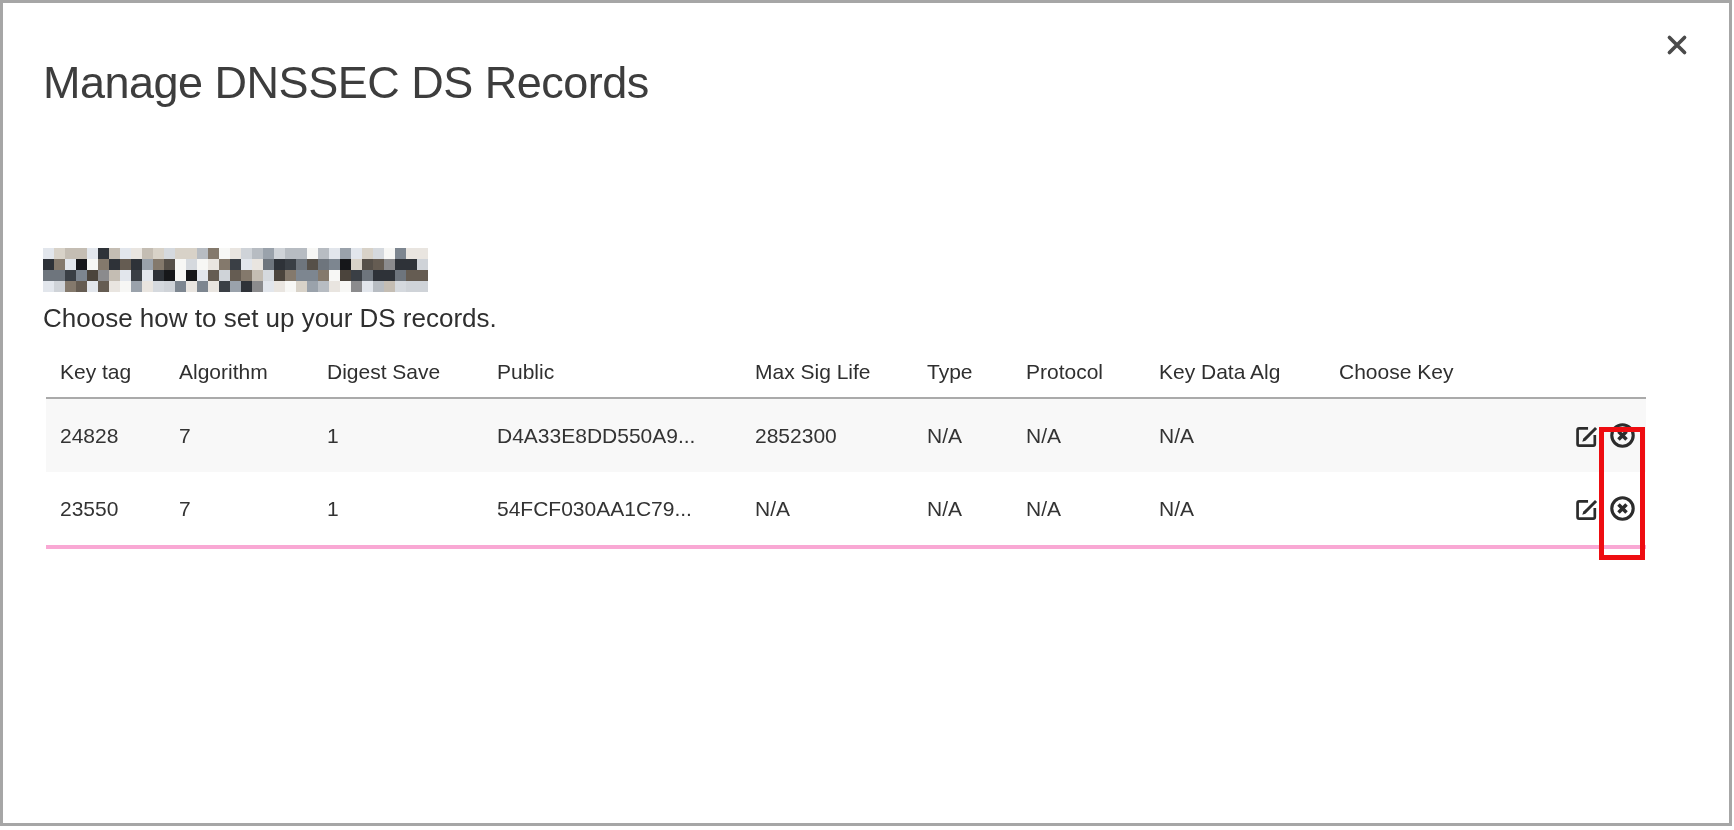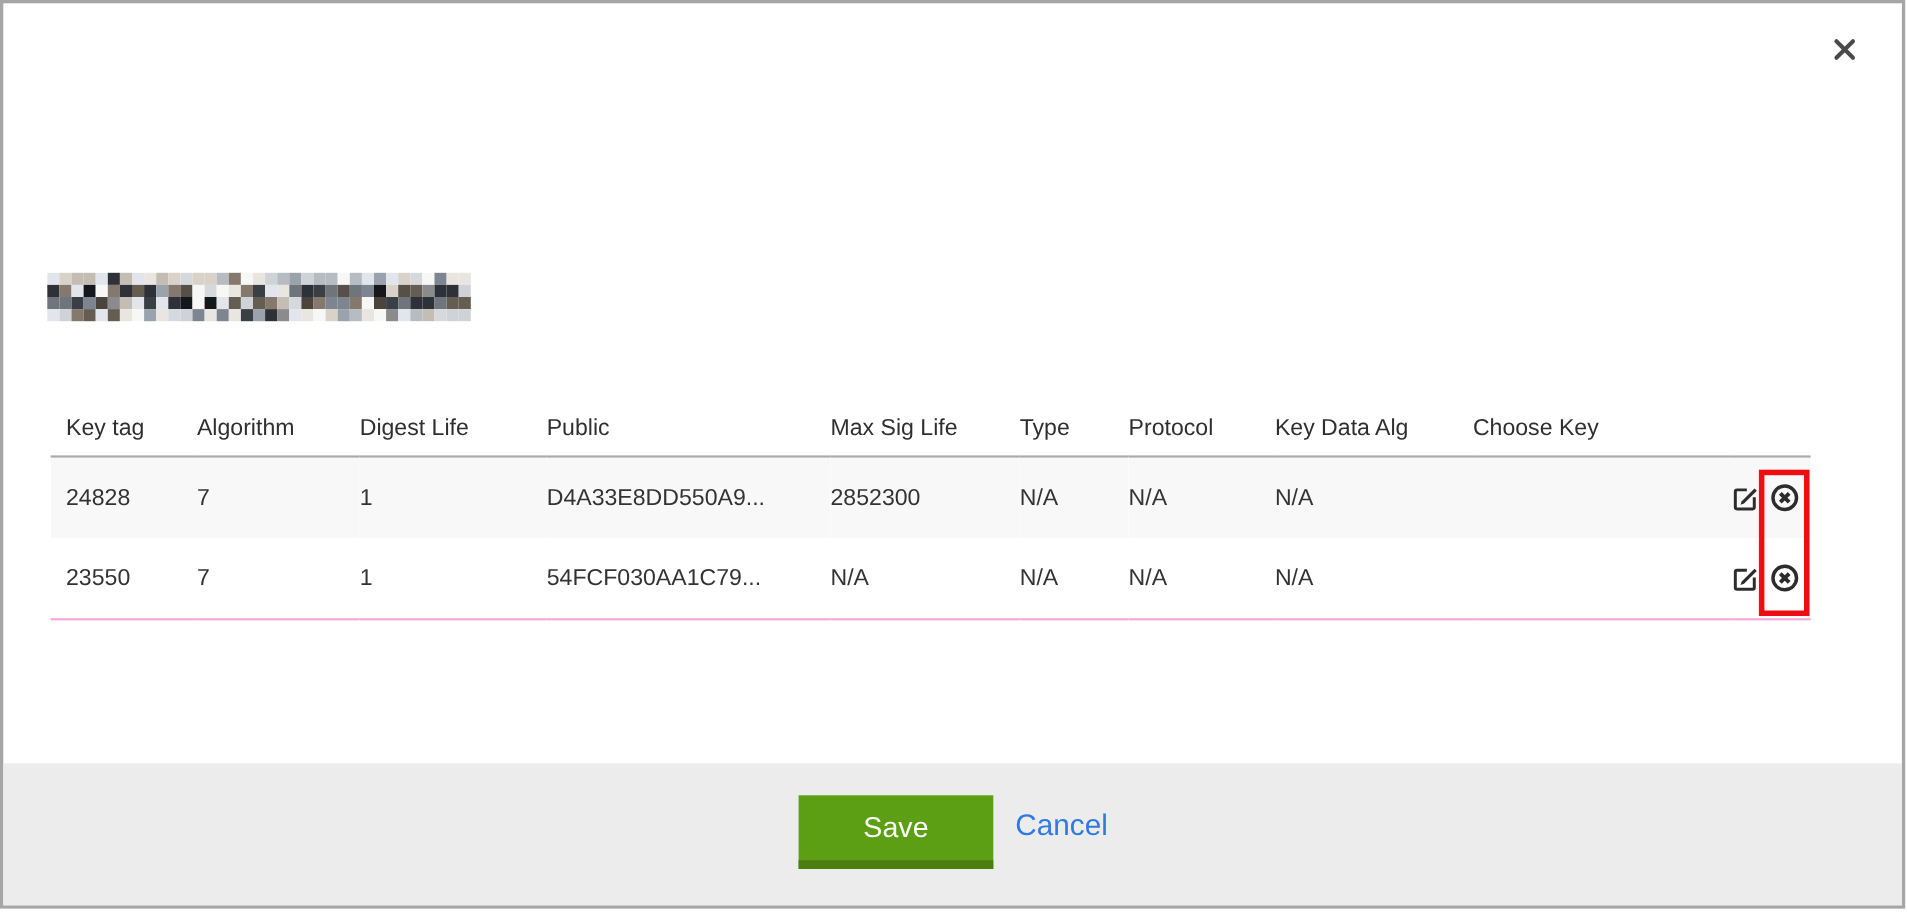--- a/index.html
+++ b/index.html
@@ -35,25 +35,25 @@
     display: grid; line-height: 0;
   }
   .domain-redacted i { display: block; }
 
   .subtitle {
     position: absolute; left: 40px; top: 300px;
     font-size: 26px; color: #2f2f2f;
   }
 
   .ds-table {
-    position: absolute; left: 43px; top: 374px;
+    position: absolute; left: 43px; top: 357px;
     width: 1600px;
     border-collapse: collapse;
     table-layout: fixed;
-    border-bottom: 2px solid #f9a8d4;
+    border-bottom: 4px solid #f9a8d4;
   }
   .ds-table th {
     text-align: left; vertical-align: bottom;
     font-size: 21px; font-weight: 400; color: #2f2f2f;
     padding: 0 0 13px 0;
     border-bottom: 2px solid var(--table-border, #aaaaaa);
     white-space: nowrap; overflow: hidden;
   }
   .ds-table td {
     font-size: 21px; color: #333;
@@ -120,20 +120,21 @@
     color: var(--link-blue, #2e7ae0);
     text-decoration: none;
     cursor: pointer;
   }
 </style>
 </head>
 <body>
 
 <div class="modal">
 
+  <h1 class="modal-title">Manage DNSSEC DS Records</h1>
 
   <button class="close-btn">
     <span style="display:block;line-height:0;">
       <svg width="28" height="28" viewBox="0 0 26 26">
         <path d="M6 6 L20 20 M20 6 L6 20" stroke-width="3.4" fill="none" stroke-linecap="round"></path>
       </svg>
     </span>
   </button>
 
   <div class="domain-redacted" style="grid-template-columns: repeat(35, 11px); grid-auto-rows: 11px;">
@@ -272,39 +273,40 @@
       <i style="background: rgb(247, 247, 245);"></i>
       <i style="background: rgb(139, 139, 141);"></i>
       <i style="background: rgb(226, 230, 236);"></i>
       <i style="background: rgb(183, 188, 194);"></i>
       <i style="background: rgb(196, 189, 179);"></i>
       <i style="background: rgb(213, 217, 222);"></i>
       <i style="background: rgb(207, 211, 216);"></i>
       <i style="background: rgb(207, 211, 216);"></i>
     </div>
 
+  <div class="subtitle">Choose how to set up your DS records.</div>
 
   <table class="ds-table">
     <colgroup>
       <col class="col-keytag">
         <col class="col-alg">
         <col class="col-dtype">
         <col class="col-digest">
       <col class="col-maxsig">
         <col class="col-flags">
         <col class="col-proto">
         <col class="col-kda">
       <col class="col-pubkey">
         <col class="col-actions">
     </colgroup>
     <thead>
       <tr>
         <th class="first">Key tag</th>
         <th>Algorithm</th>
-        <th>Digest Life</th>
+        <th>Digest Save</th>
         <th>Public</th>
         <th>Max Sig Life</th>
         <th>Type</th>
         <th>Protocol</th>
         <th>Key Data Alg</th>
         <th>Choose Key</th>
         <th></th>
       </tr>
     </thead>
     <tbody>
@@ -349,18 +351,14 @@
                   <path d="M9.4 9.4 L16.6 16.6 M16.6 9.4 L9.4 16.6" stroke-width="3.2"></path>
                 </svg></span></button>
         </td>
       </tr>
     </tbody>
   </table>
 
   <div class="annotation-box"></div>
 
 
-  <div class="footer">
-    <button class="save-btn">Save</button>
-    <a class="cancel-link">Cancel</a>
-  </div>
 
 </div>
 
 </body></html>

